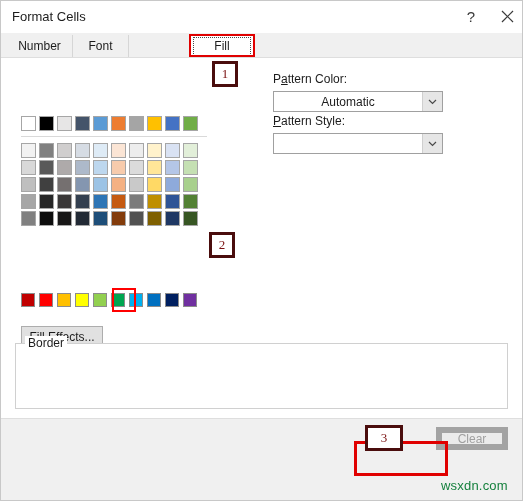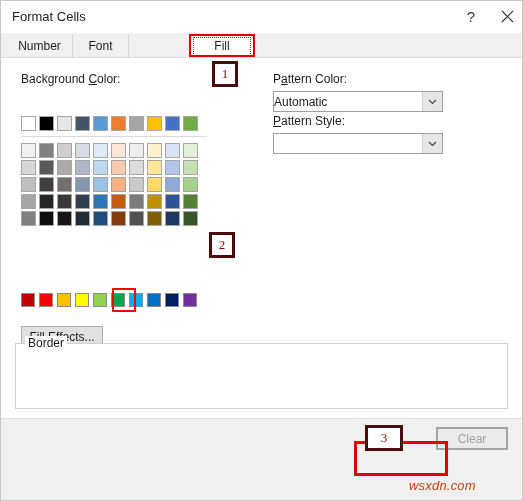--- a/index.html
+++ b/index.html
@@ -201,21 +201,21 @@
     position: absolute;
     box-sizing: border-box;
     background: #ffffff;
     border: 1px solid #a0a0a0;
     height: 21px;
     display: flex;
     align-items: center;
   }
   .combo .combo-text {
     flex: 1;
-    text-align: left;
+    text-align: center;
     font-size: 12px;
     color: #1c1c1c;
   }
   .combo .combo-arrow {
     width: 19px;
     height: 19px;
     background: #e6e6e6;
     border-left: 1px solid #cfcfcf;
     display: flex;
     align-items: center;
@@ -250,21 +250,21 @@
     height: 82px;
     background: #f0f0f0;
     border-top: 1px solid #dedede;
     box-sizing: border-box;
   }
   #clear-btn {
     position: absolute;
     left: 435px; top: 8px;
     width: 72px; height: 23px;
     background: #ebebeb;
-    border: 2px solid #a3a3a3;
+    border: 6px solid #a3a3a3;
     box-sizing: border-box;
     display: flex;
     align-items: center;
     justify-content: center;
     font-size: 12px;
     color: #a0a0a0;
     text-align: center;
   }
   #ok-btn {
     position: absolute;
@@ -313,26 +313,25 @@
     font-family: "Liberation Serif", serif;
   }
   #anno-tab-fill { left: 188px; top: 33px;  width: 66px;  height: 23px; }
   #anno-num-1    { left: 211px; top: 60px;  width: 26px;  height: 26px; }
   #anno-num-2    { left: 208px; top: 231px; width: 26px;  height: 26px; }
   #anno-num-3    { left: 364px; top: 424px; width: 38px;  height: 26px; }
   #anno-ok       { left: 353px; top: 440px; width: 94px;  height: 35px; border-width: 3px; }
 
   #watermark {
     position: absolute;
-    left: 408px; top: 477px;
+    left: 440px; top: 477px;
     font-size: 13px;
-    color: #c2410c;
+    color: #15803d;
     letter-spacing: 0.2px;
     white-space: nowrap;
-    font-style: italic;
   }
 </style>
 </head>
 <body>
 
 <div id="dialog">
 
   <div class="titlebar">
     <div class="title-text">Format Cells</div>
     <div class="title-btn help">?</div>
@@ -352,23 +351,20 @@
       <span>Font</span>
     </div>
     <div class="tab active" id="tab-fill">
       <span>Fill</span>
       <span class="focus-ring"></span>
     </div>
   </div>
 
   <div class="panel">
 
-    <div class="field-label" id="bg-label">
-      Background <u>C</u>olor:
-    </div>
 
 
     <div class="palette">
       <div class="swatch-row" id="row-top">
           <div class="swatch" title="#ffffff" style="background: rgb(255, 255, 255);"></div>
           <div class="swatch" title="#000000" style="background: rgb(0, 0, 0);"></div>
           <div class="swatch" title="#e7e6e6" style="background: rgb(231, 230, 230);"></div>
           <div class="swatch" title="#44546a" style="background: rgb(68, 84, 106);"></div>
           <div class="swatch" title="#5b9bd5" style="background: rgb(91, 155, 213);"></div>
           <div class="swatch" title="#ed7d31" style="background: rgb(237, 125, 49);"></div>

